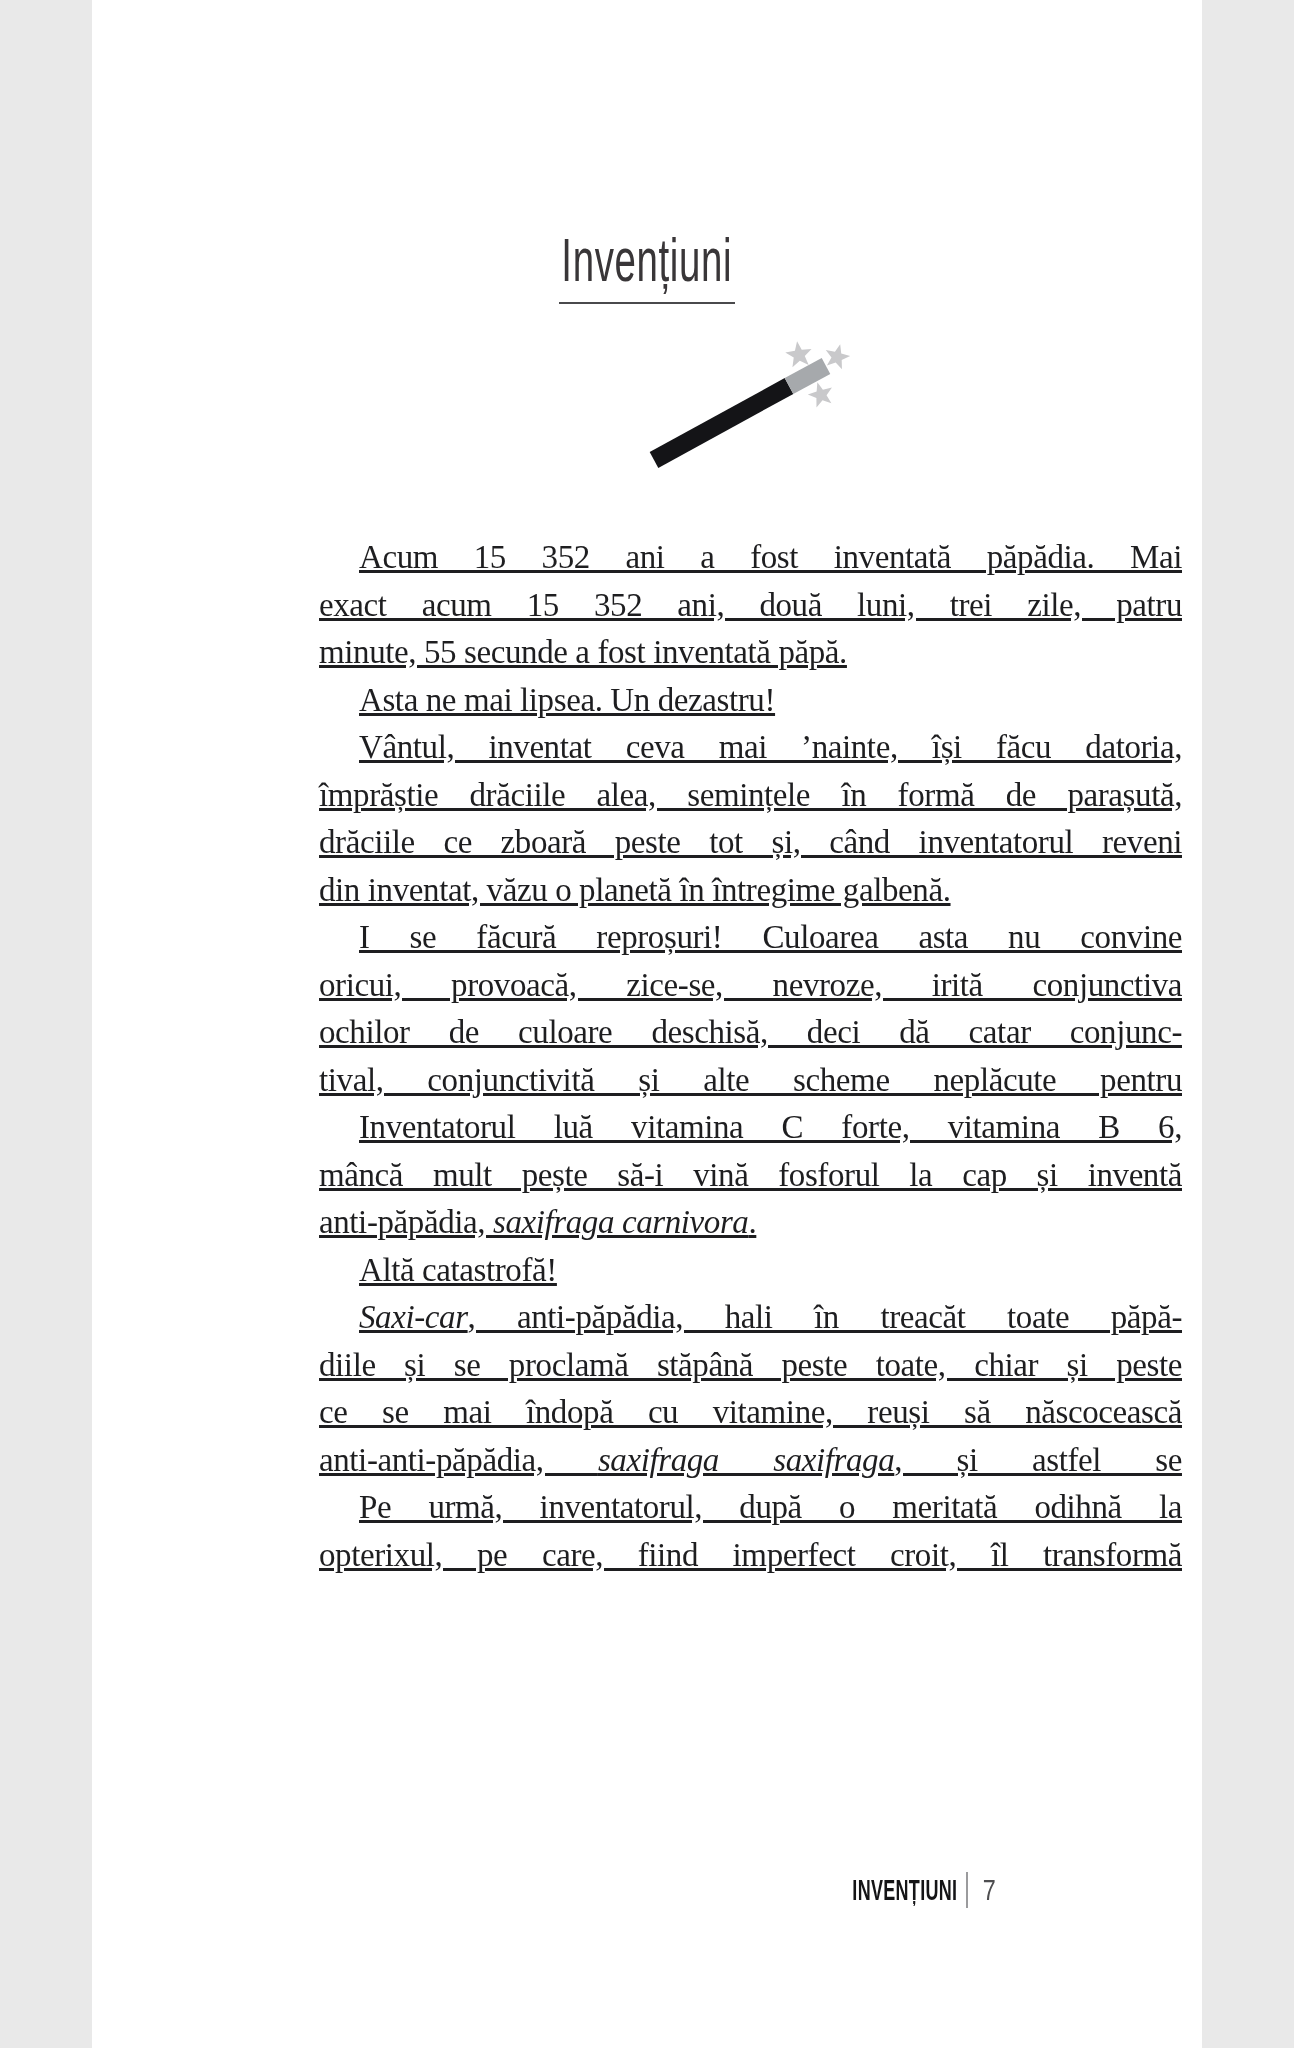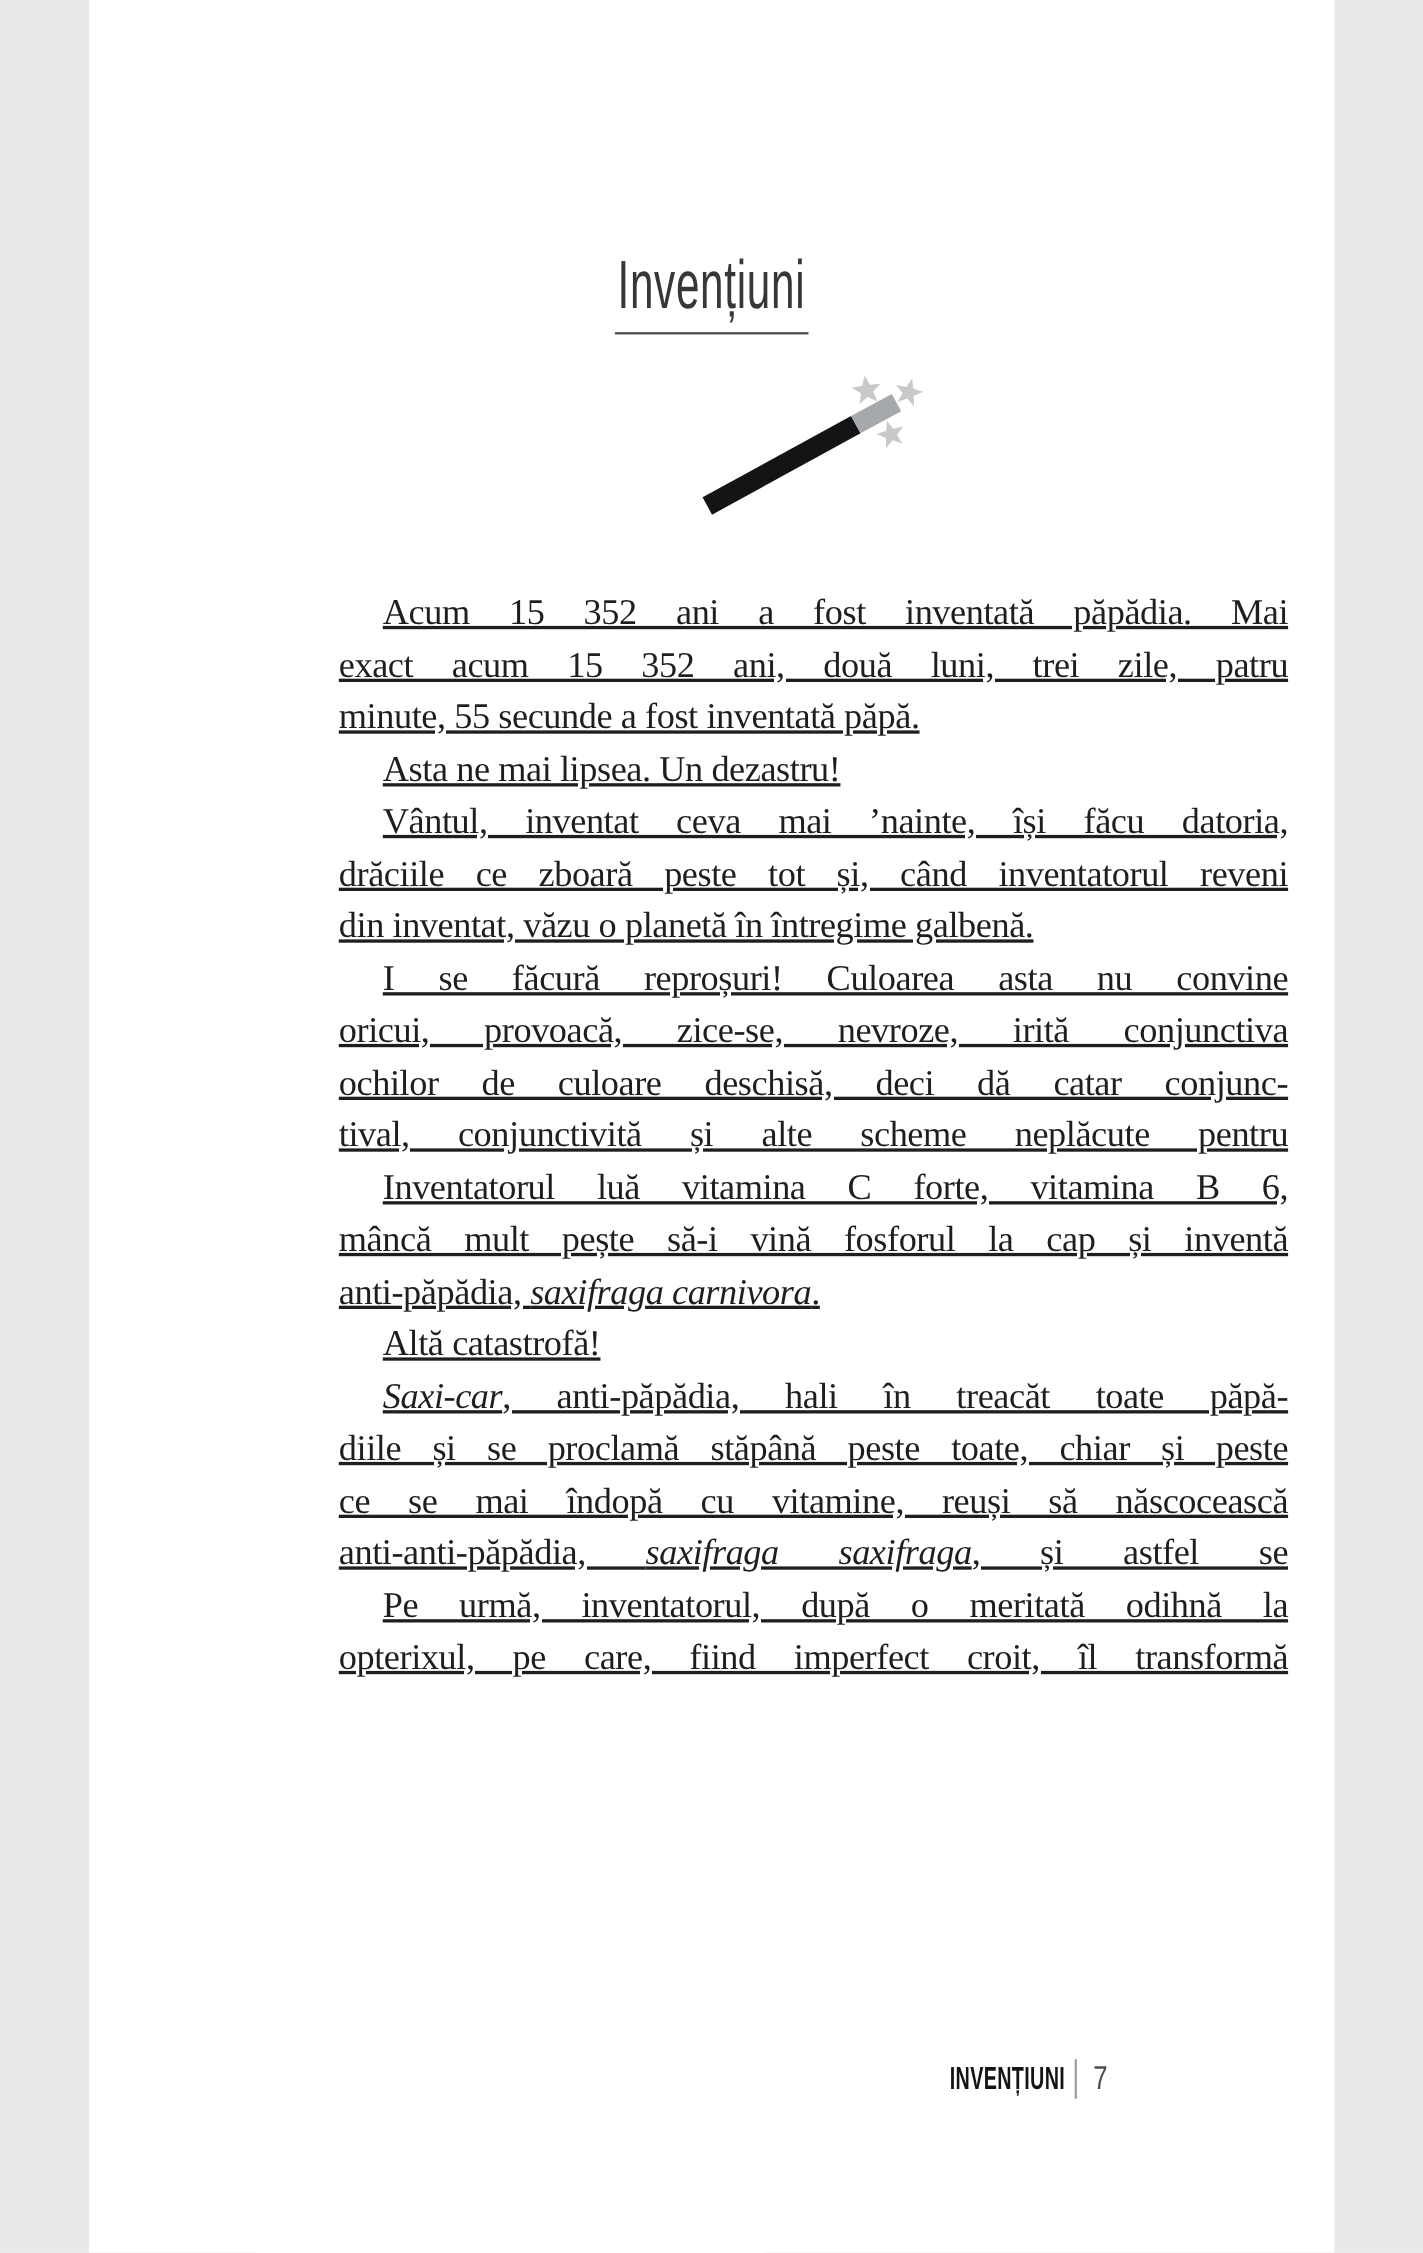--- a/index.html
+++ b/index.html
@@ -4,21 +4,20 @@
 <style>
   html,body{margin:0;padding:0;background:#e9e9e9;}
   .page{
     position:relative;
     width:1110px;height:2048px;
     margin:0 auto;
     background:#ffffff;
     font-family:"Liberation Serif", serif;
     color:#1e1e20;
     overflow:hidden;
-    padding-left:22px;
   }
 
   
   .title-wrap{
     position:absolute;
     left:0;right:0;
     top:228px;
     text-align:center;
   }
   .title-text{
@@ -120,20 +119,21 @@
       <div class="para">
         <div class="tline just ind"><span>Acum 15 352 ani a fost inventată păpădia. Mai</span></div>
         <div class="tline just"><span>exact acum 15 352 ani, două luni, trei zile, patru</span></div>
         <div class="tline"><span>minute, 55 secunde a fost inventată păpă.</span></div>
       </div>
       <div class="para">
         <div class="tline ind"><span>Asta ne mai lipsea. Un dezastru!</span></div>
       </div>
       <div class="para">
         <div class="tline just ind"><span>Vântul, inventat ceva mai ’nainte, își făcu datoria,</span></div>
+        <div class="tline just"><span>împrăștie drăciile alea, semințele în formă de parașută,</span></div>
         <div class="tline just"><span>drăciile ce zboară peste tot și, când inventatorul reveni</span></div>
         <div class="tline"><span>din inventat, văzu o planetă în întregime galbenă.</span></div>
       </div>
       <div class="para">
         <div class="tline just ind"><span>I se făcură reproșuri! Culoarea asta nu convine</span></div>
         <div class="tline just"><span>oricui, provoacă, zice-se, nevroze, irită conjunctiva</span></div>
         <div class="tline just"><span>ochilor de culoare deschisă, deci dă catar conjunc-</span></div>
         <div class="tline just"><span>tival, conjunctivită și alte scheme neplăcute pentru</span></div>
       </div>
       <div class="para">

